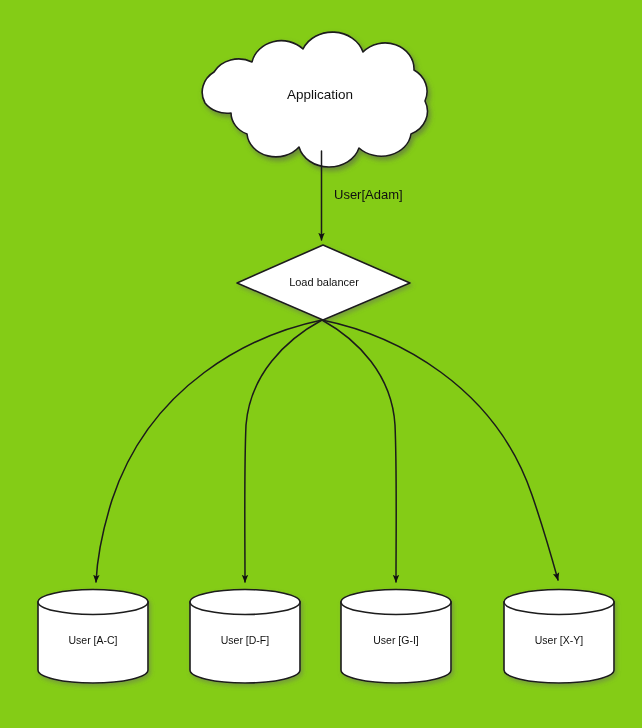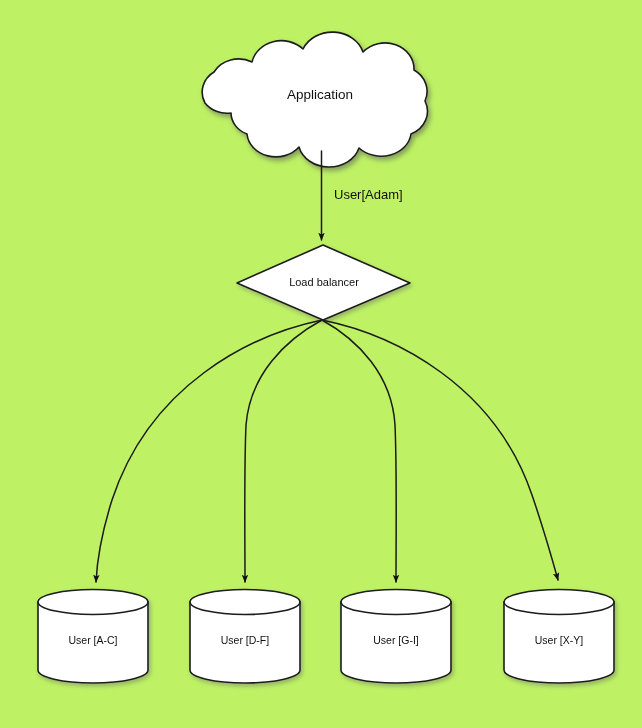--- a/index.html
+++ b/index.html
@@ -11,21 +11,21 @@
   body {
     width: 642px;
     height: 728px;
     overflow: hidden;
     font-family: "Liberation Sans", sans-serif;
   }
   #diagram-root {
     position: relative;
     width: 642px;
     height: 728px;
-    background: #bef264;
+    background: #84cc16;
   }
   #diagram-svg {
     position: absolute;
     top: 0;
     left: 0;
     width: 642px;
     height: 728px;
     display: block;
   }
   .node-shape {

